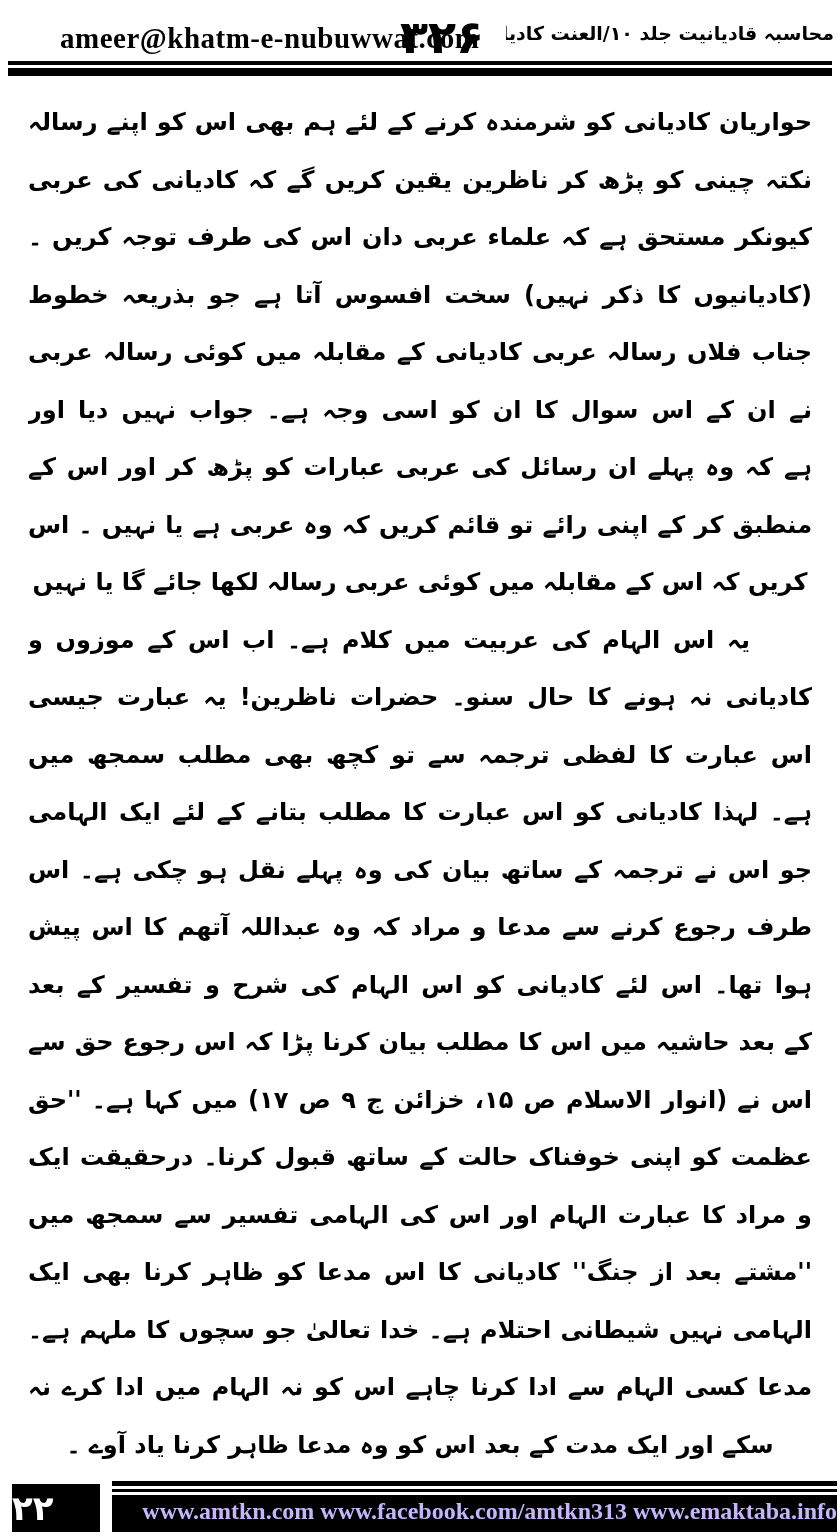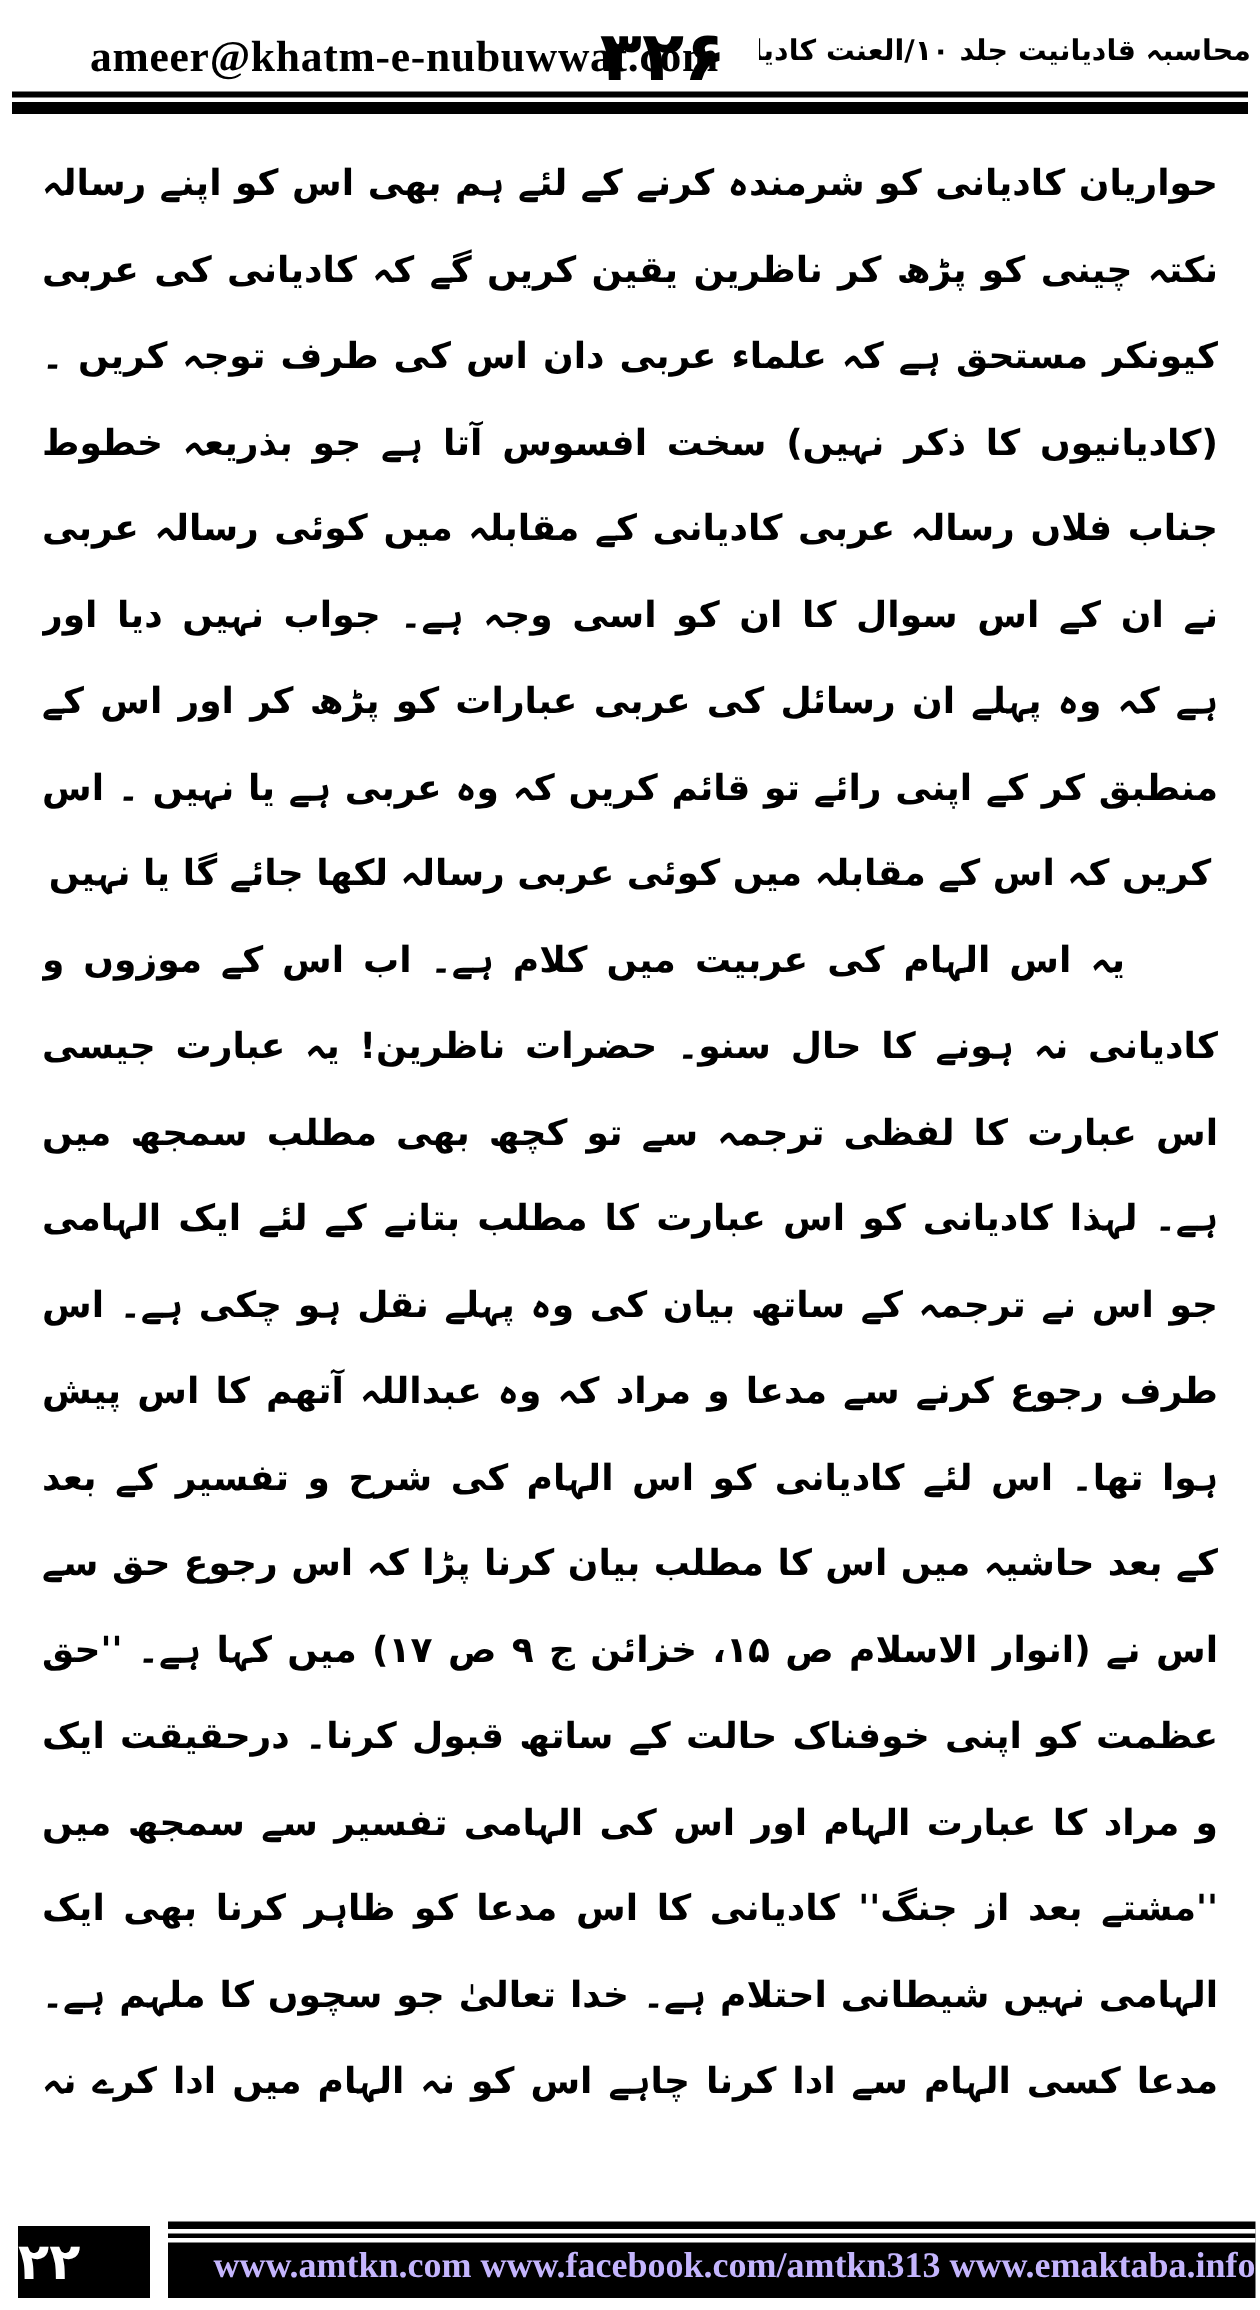--- a/index.html
+++ b/index.html
@@ -104,20 +104,21 @@
       <div class="line">جو اس نے ترجمہ کے ساتھ بیان کی وہ پہلے نقل ہو چکی ہے۔ اس تفسیر سے بھی کسی قدر حق کی</div>
       <div class="line">طرف رجوع کرنے سے مدعا و مراد کہ وہ عبداللہ آتھم کا اس پیش گوئی سے ڈر جانا ہی ظاہر نہ</div>
       <div class="line">ہوا تھا۔ اس لئے کادیانی کو اس الہام کی شرح و تفسیر کے بعد بلکہ اس تمام مضمون کو ختم کر دینے</div>
       <div class="line">کے بعد حاشیہ میں اس کا مطلب بیان کرنا پڑا کہ اس رجوع حق سے ڈر جانا مراد ہے ۔ چنانچہ</div>
       <div class="line">اس نے (انوار الاسلام ص ۱۵، خزائن ج ۹ ص ۱۷) میں کہا ہے۔ ''حق کی طرف جھکنا اور اسلامی</div>
       <div class="line">عظمت کو اپنی خوفناک حالت کے ساتھ قبول کرنا۔ درحقیقت ایک ہی بات ہے۔'' اس مدعا</div>
       <div class="line">و مراد کا عبارت الہام اور اس کی الہامی تفسیر سے سمجھ میں نہ آنا اور ایک مدت کے بعد مانند</div>
       <div class="line">''مشتے بعد از جنگ'' کادیانی کا اس مدعا کو ظاہر کرنا بھی ایک روشن دلیل ہے کہ وہ عبارت</div>
       <div class="line">الہامی نہیں شیطانی احتلام ہے۔ خدا تعالیٰ جو سچوں کا ملہم ہے۔ ایسا قاصر البیان نہیں ہے کہ جو</div>
       <div class="line">مدعا کسی الہام سے ادا کرنا چاہے اس کو نہ الہام میں ادا کرے نہ اس کی الہامی تفسیر میں کہہ</div>
+      <div class="line center">سکے اور ایک مدت کے بعد اس کو وہ مدعا ظاہر کرنا یاد آوے ۔</div>
     </div>
 
   <div class="footer-badge">۲۲</div>
 
   <div class="footer-bar">
     <div class="bar-stripe s1"></div>
     <div class="bar-stripe s2"></div>
     <div class="bar-text">www.amtkn.com www.facebook.com/amtkn313 www.emaktaba.info</div>
   </div>
 

